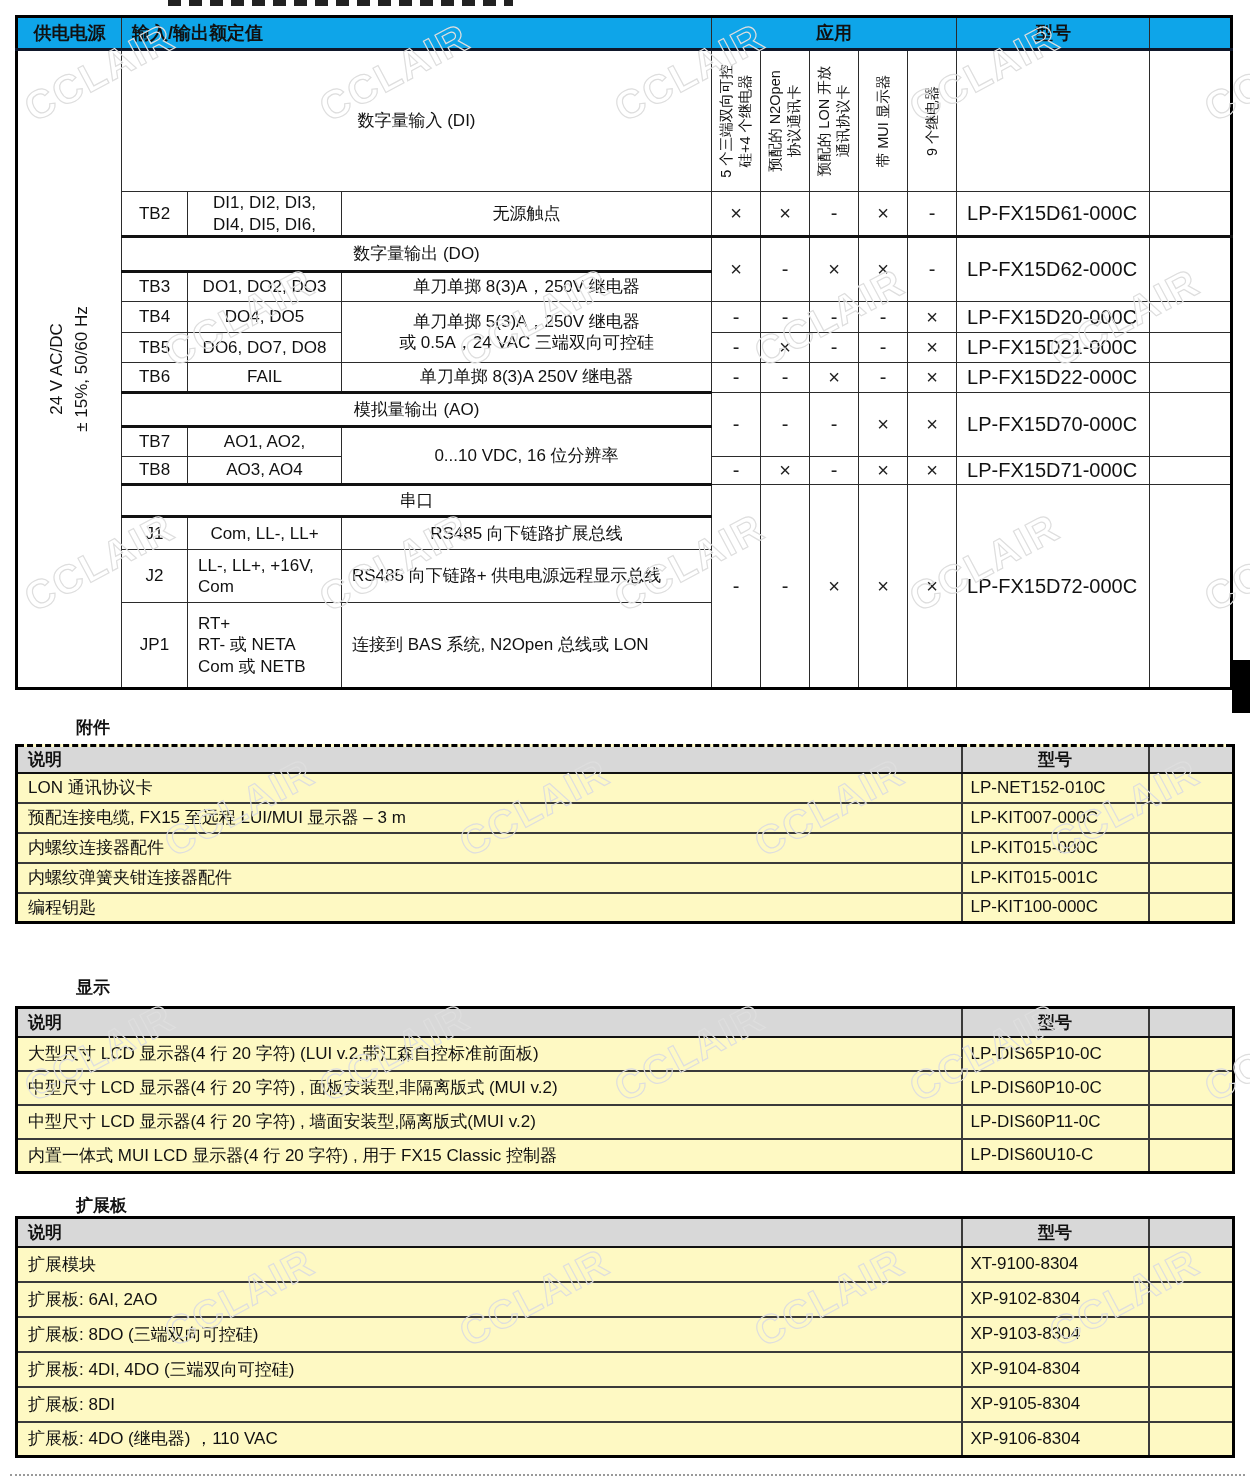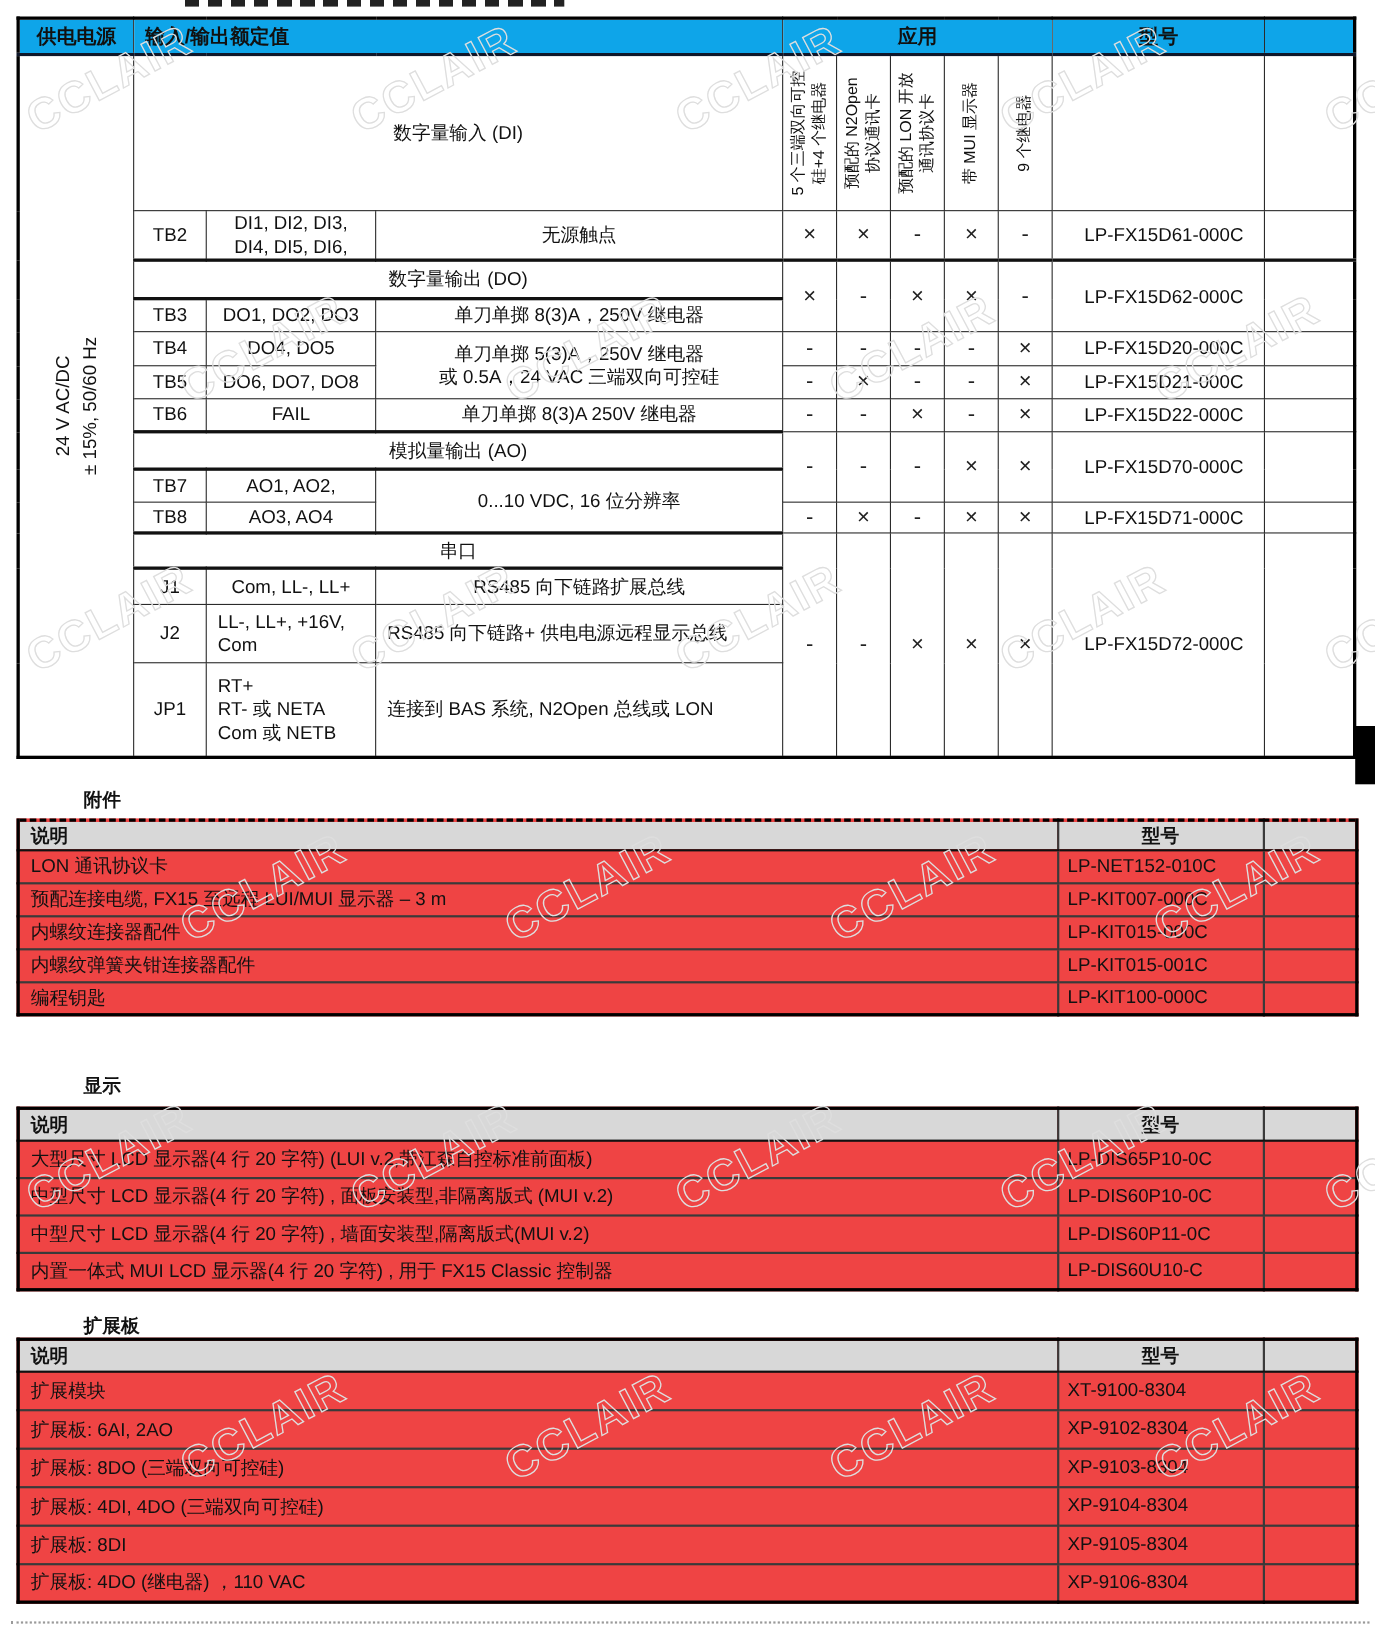--- a/index.html
+++ b/index.html
@@ -12,30 +12,30 @@
   .maintbl{position:absolute;left:15px;top:15px;border-collapse:collapse;table-layout:fixed;
       width:1217px;background:#fff;}
   .maintbl td{border:1.6px solid #2b2b2b;padding:0;text-align:center;vertical-align:middle;
       font-size:17px;line-height:1.25;position:relative;overflow:hidden;white-space:pre-line;}
   .maintbl{border:3px solid #000;}
   .maintbl tr.hdr td{background:#0ea5e9;font-weight:bold;font-size:18px;border-bottom:3px solid #0f172a;}
   .maintbl td.hleft{text-align:left;padding-left:10px;}
   .maintbl tr.sec td.sechdr{border-top:3px solid #111;border-bottom:3px solid #111;}
   .maintbl td.after-tb2{border-top:3px solid #111;}
   .maintbl td.mark{font-size:20px;font-weight:400;color:#222;}
-  .maintbl td.model{text-align:center;padding-left:10px;font-size:17px;}
+  .maintbl td.model{text-align:left;padding-left:10px;font-size:20px;}
   .maintbl td.la{text-align:left;padding-left:10px;}
   .rot{position:absolute;left:50%;top:50%;transform:translate(-50%,-50%) rotate(-90deg);
       white-space:pre-line;text-align:center;}
   .rot-power{width:620px;font-size:17px;line-height:1.45;}
   .rot-app{width:136px;font-size:14.5px;line-height:1.3;}
   
   .sec-title{position:absolute;left:33px;font-weight:bold;font-size:17px;margin-left:43px;}
   .subtbl{position:absolute;left:15px;border-collapse:collapse;table-layout:fixed;width:1217px;
-      border:3px solid #000;background:#ef4444;}
+      border:3px solid #000;background:#fef9c3;}
   .subtbl td{border:2px solid #3a3a3a;padding:0 0 0 10px;text-align:left;vertical-align:middle;
       font-size:17px;overflow:hidden;}
   .subtbl tr.hdr td{background:#d8d8d8;font-weight:bold;border-bottom:2.5px solid #111;}
   .subtbl td.mcol{padding-left:8px;}
   .subtbl tr.hdr td.mcol{text-align:center;padding-left:0;}
   .subtbl.dashtop{border-top:3px dashed #000;}
   
   .black-tab{position:absolute;left:1232px;top:660px;width:18px;height:53px;background:#000;}
   .bottom-dash{position:absolute;left:10px;top:1474px;width:1235px;border-top:2px dotted #9a9a9a;}
   .wm{position:absolute;font-weight:bold;font-size:40px;letter-spacing:2px;color:transparent;

